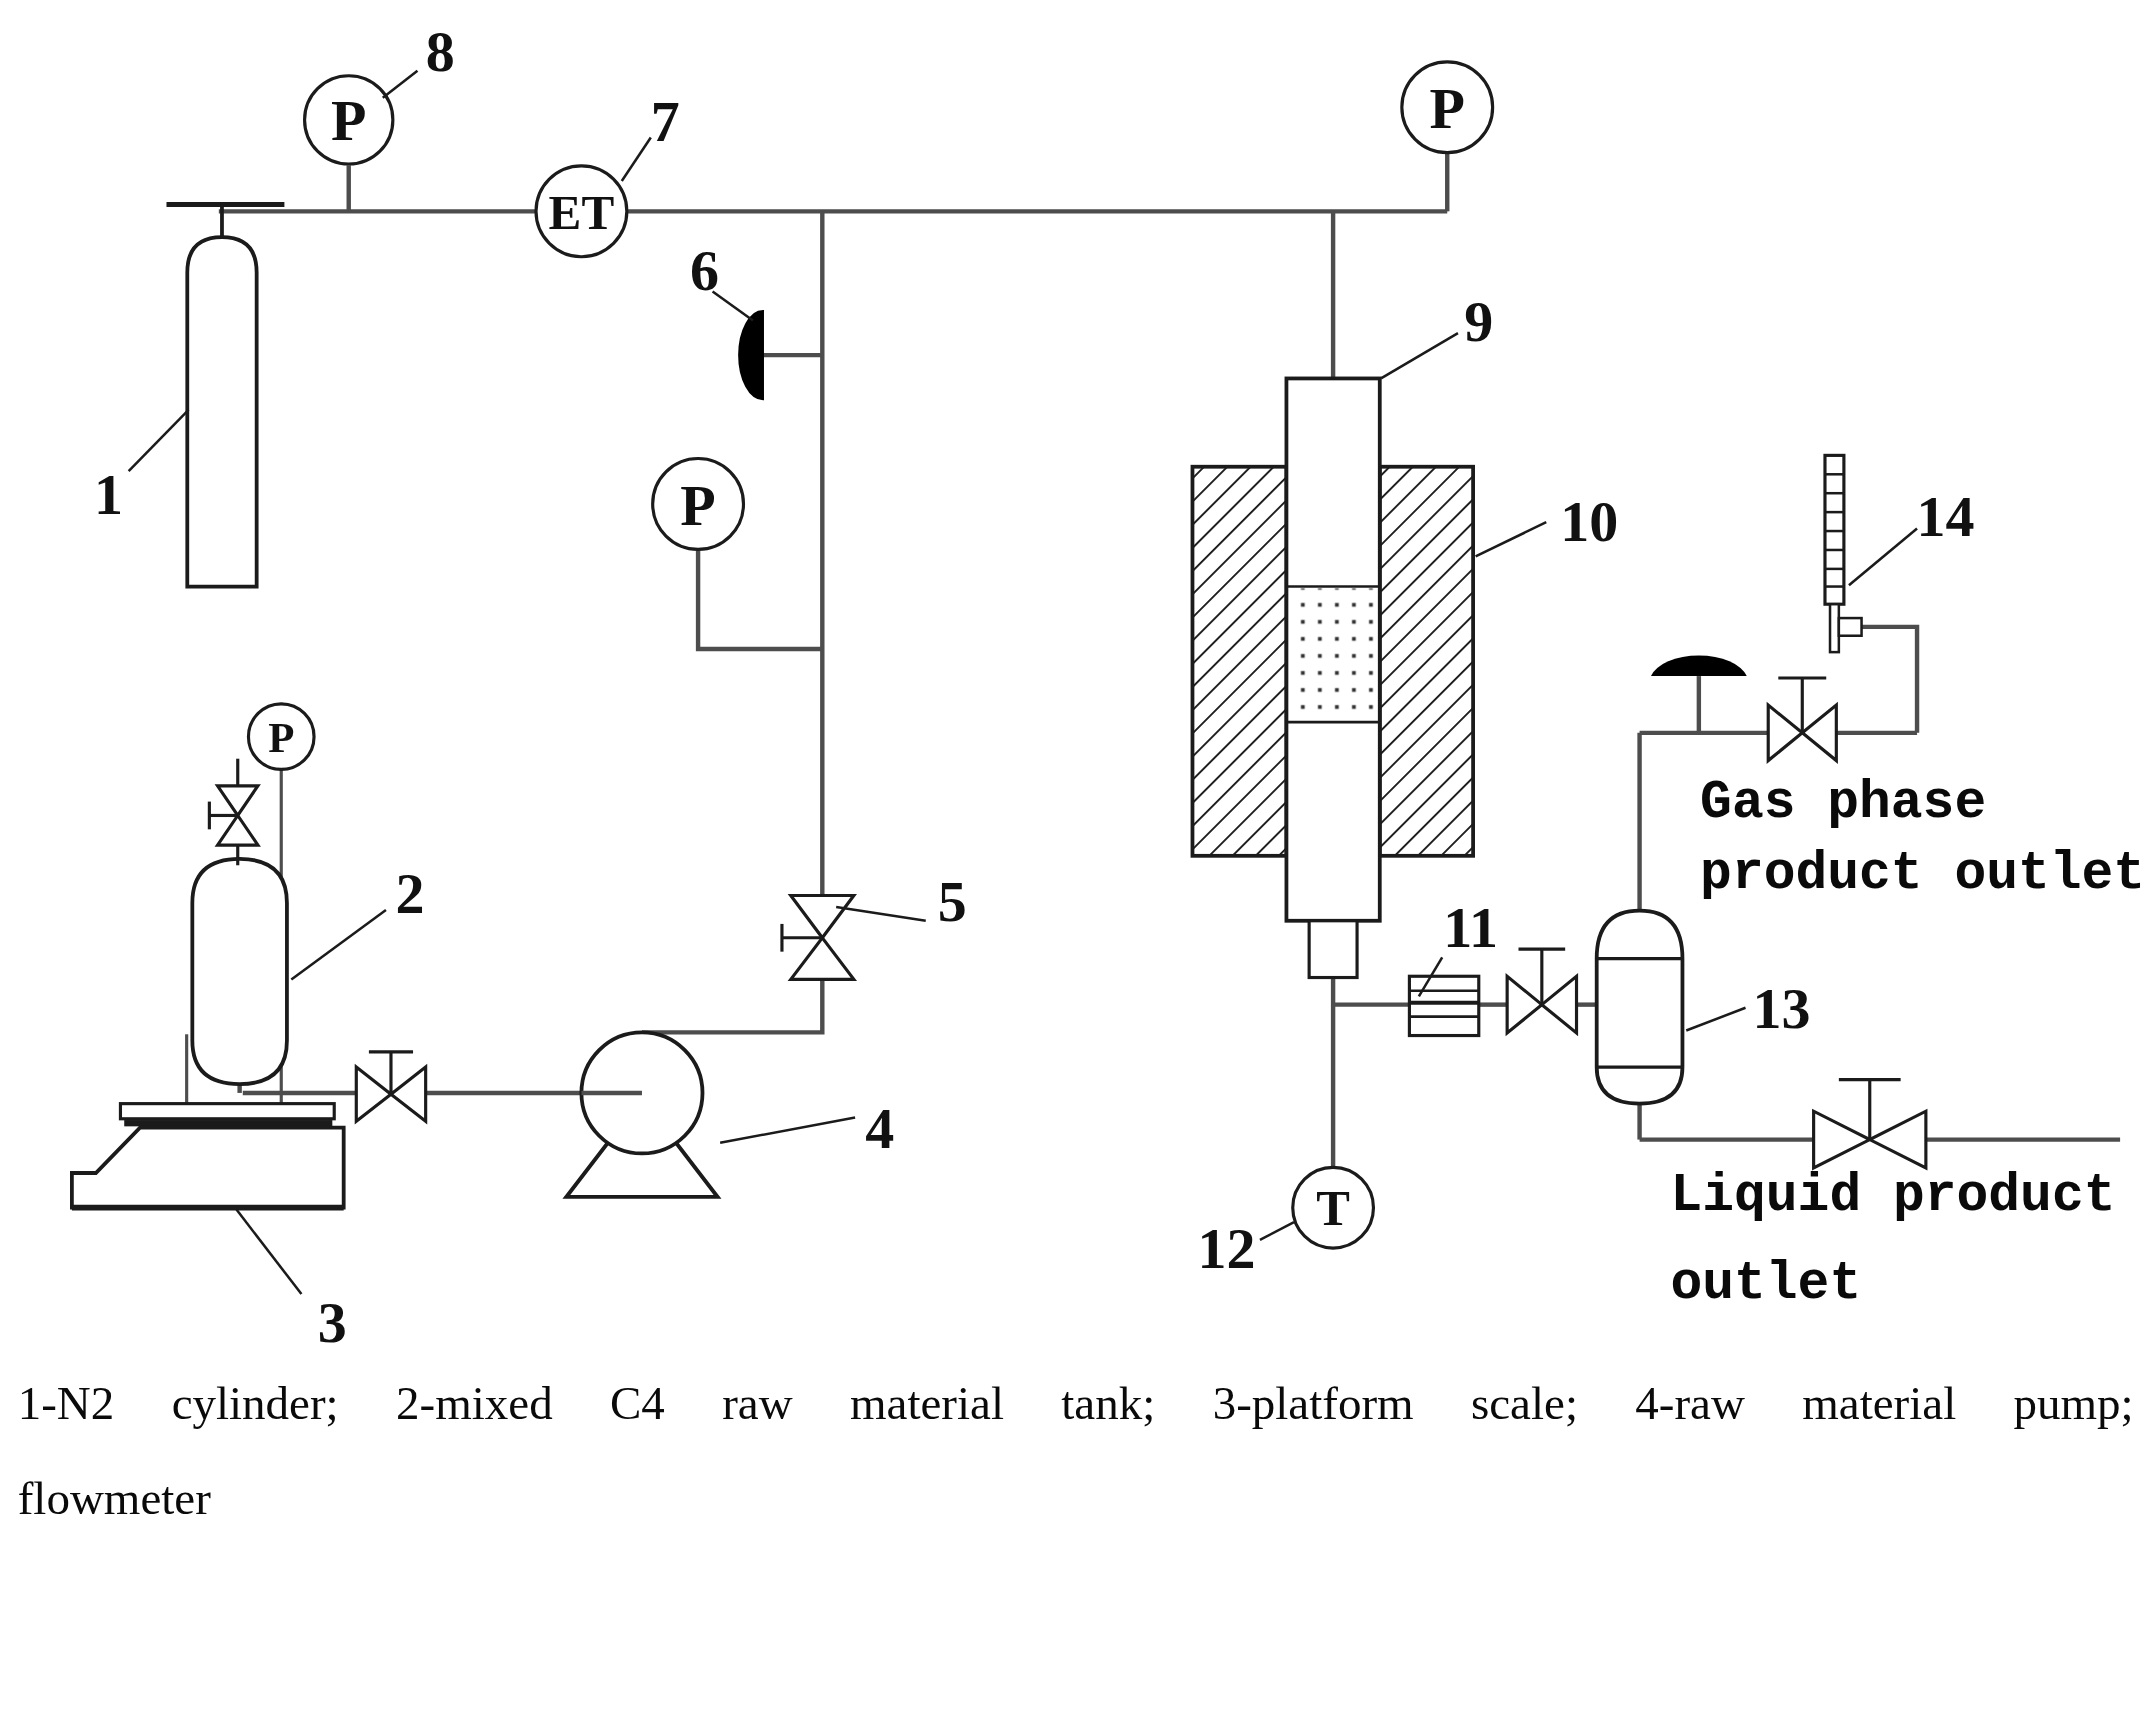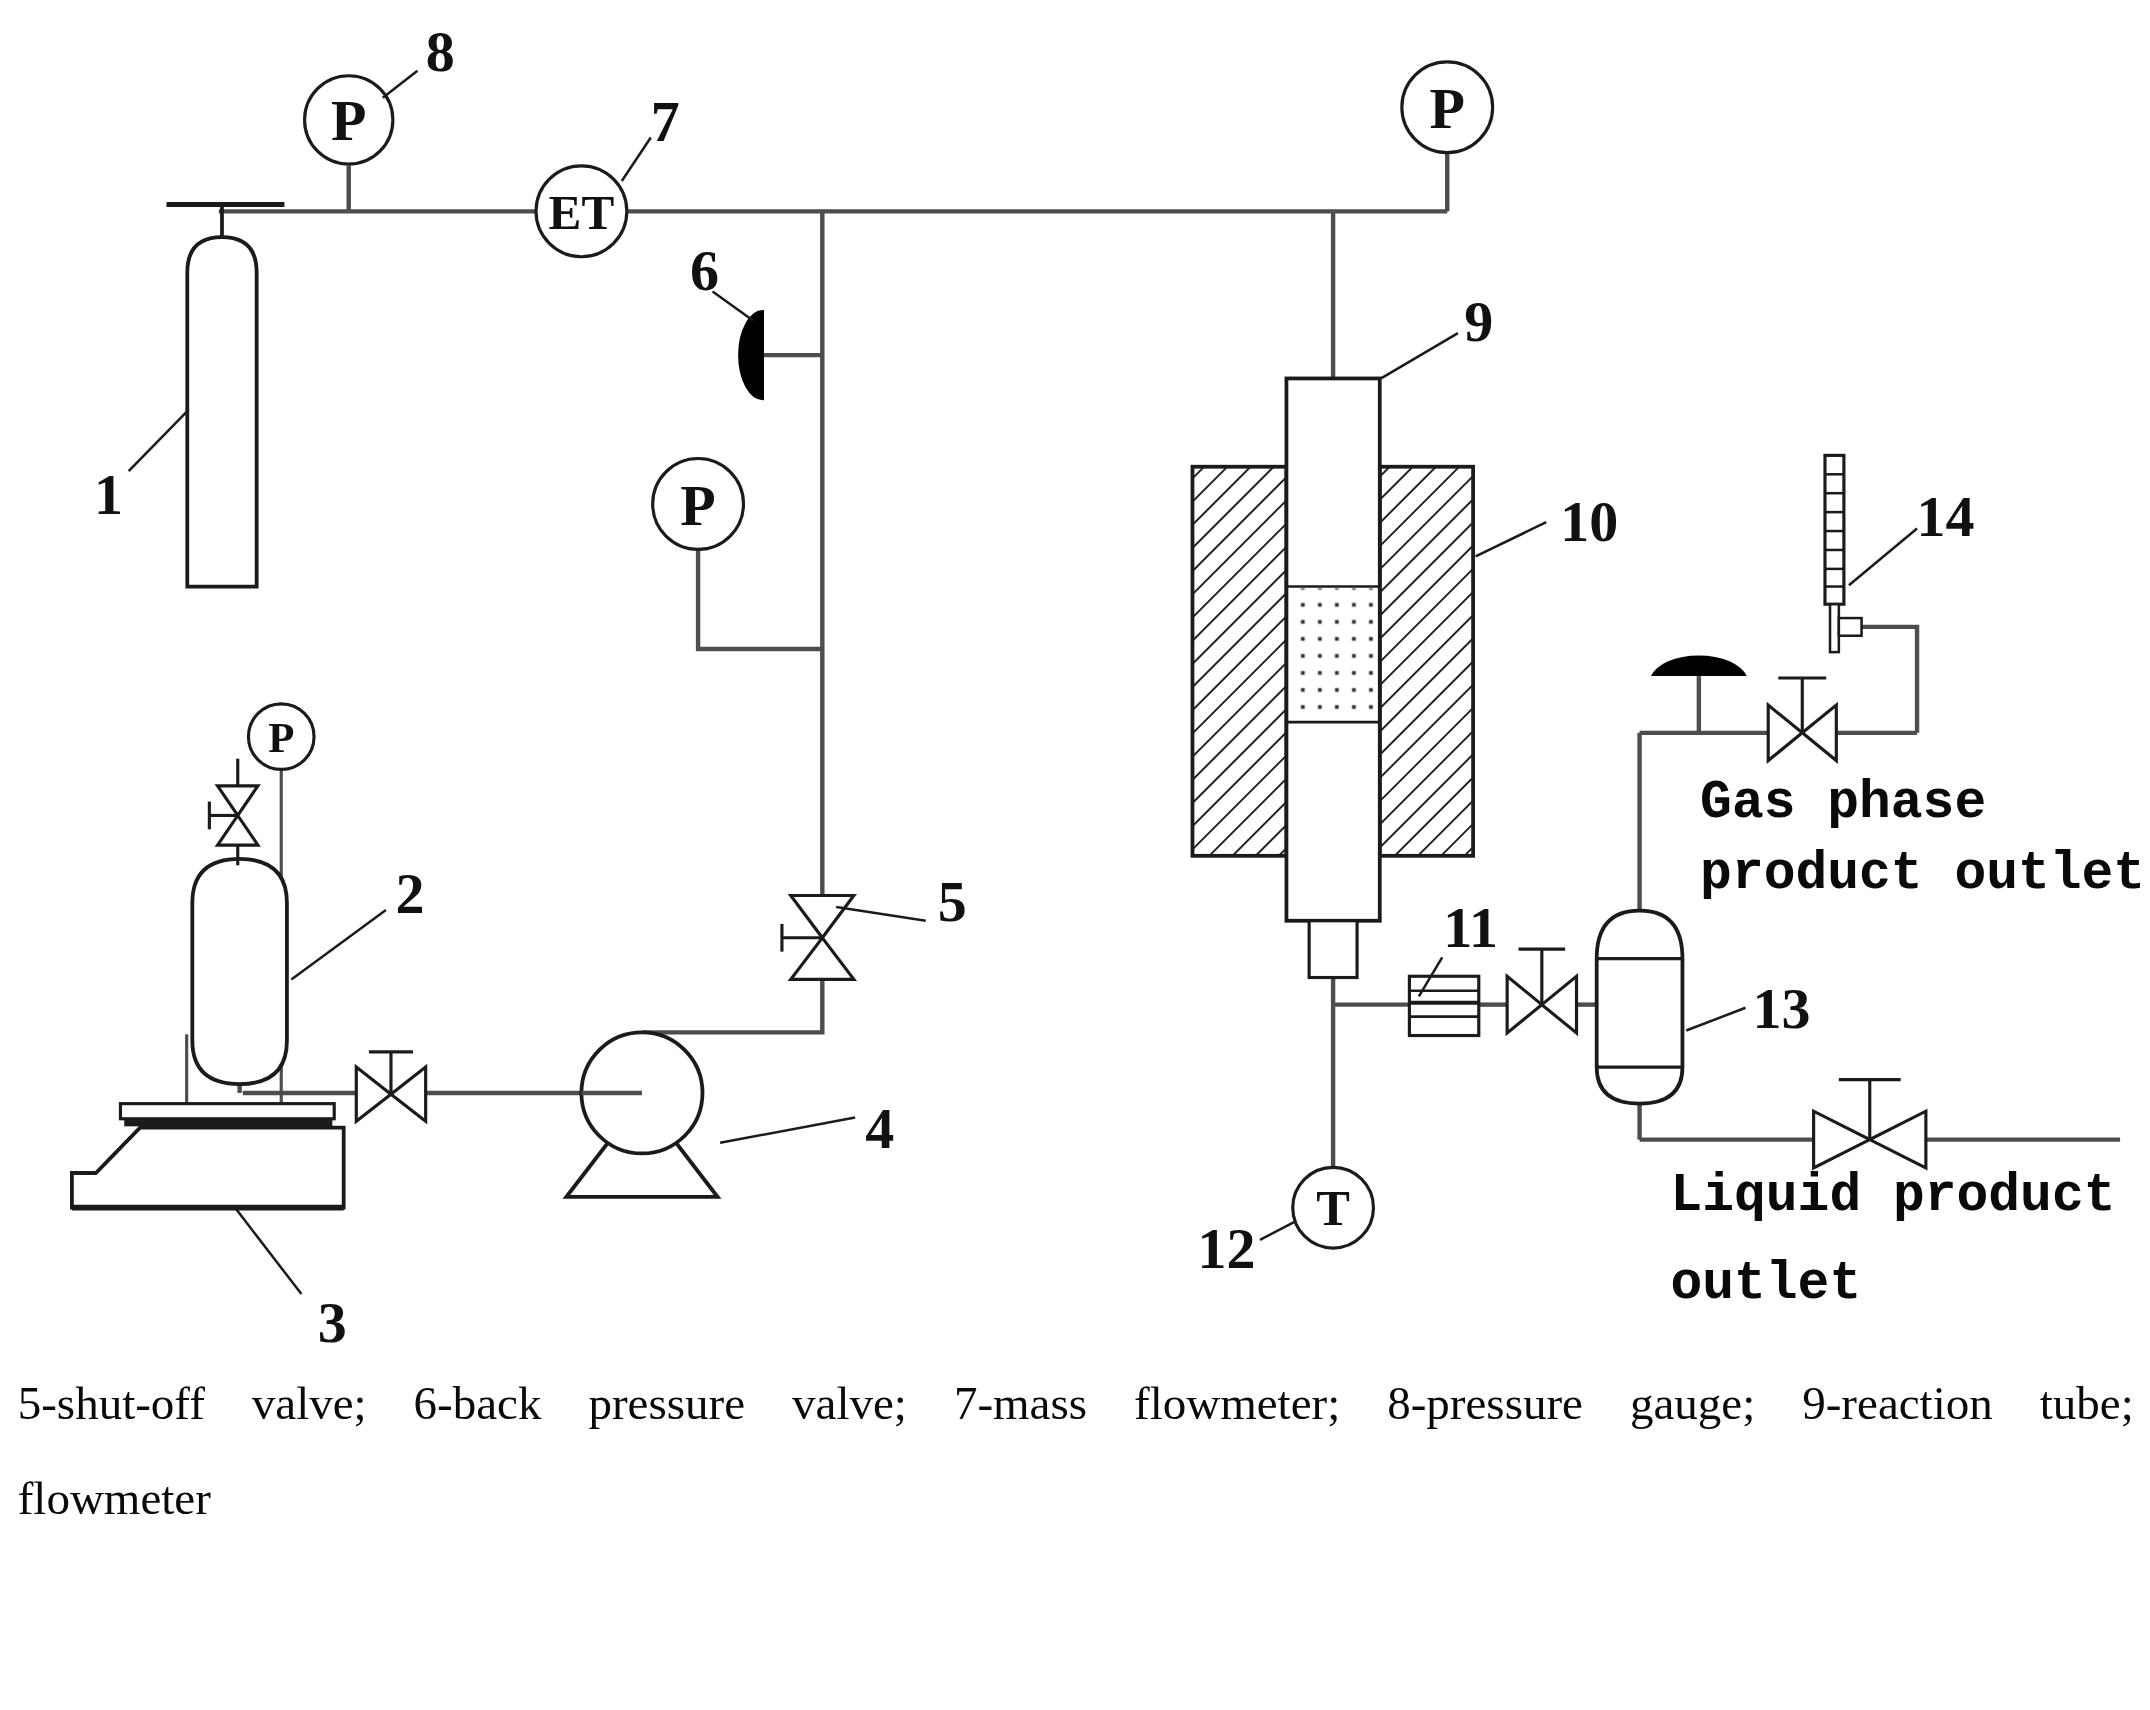--- a/index.html
+++ b/index.html
@@ -226,17 +226,17 @@
 
   <g>
     <text x="2696" y="1295" class="mono" font-size="84">Gas phase</text>
     <text x="2696" y="1408" class="mono" font-size="84">product outlet</text>
     <text x="2649" y="1918" class="mono" font-size="84">Liquid product</text>
     <text x="2649" y="2058" class="mono" font-size="84">outlet</text>
   </g>
 </svg>
 
   <div class="caption">
-    <div class="cap-line">5-shut-off valve; 6-back pressure valve; 7-mass flowmeter; 8-pressure gauge; 9-reaction tube;</div>
+    <div class="cap-line">1-N2 cylinder; 2-mixed C4 raw material tank; 3-platform scale; 4-raw material pump;</div>
     <div class="cap-last">flowmeter</div>
   </div>
 </div>
 
 
 </body></html>

